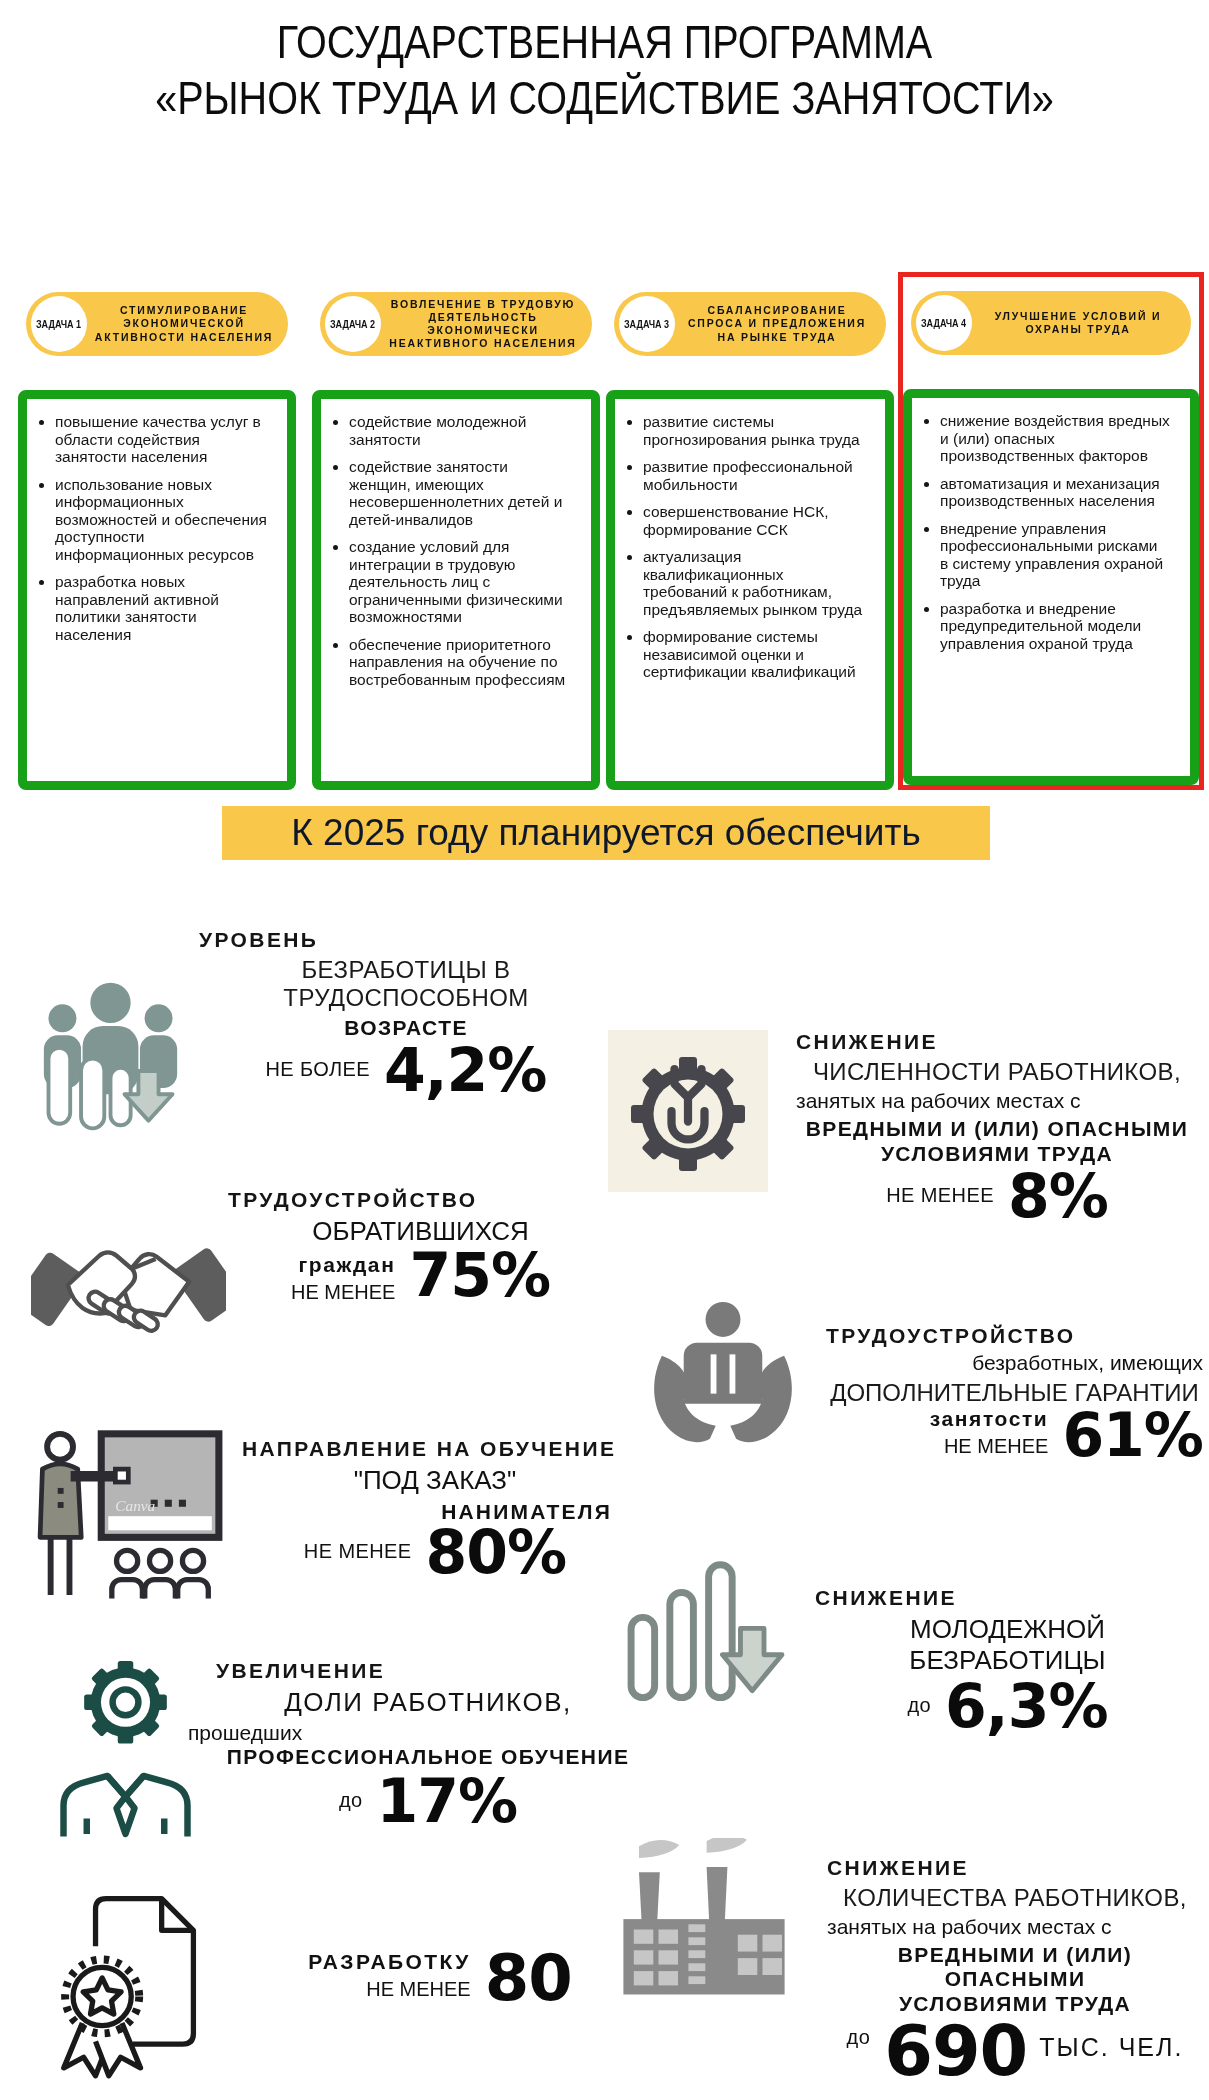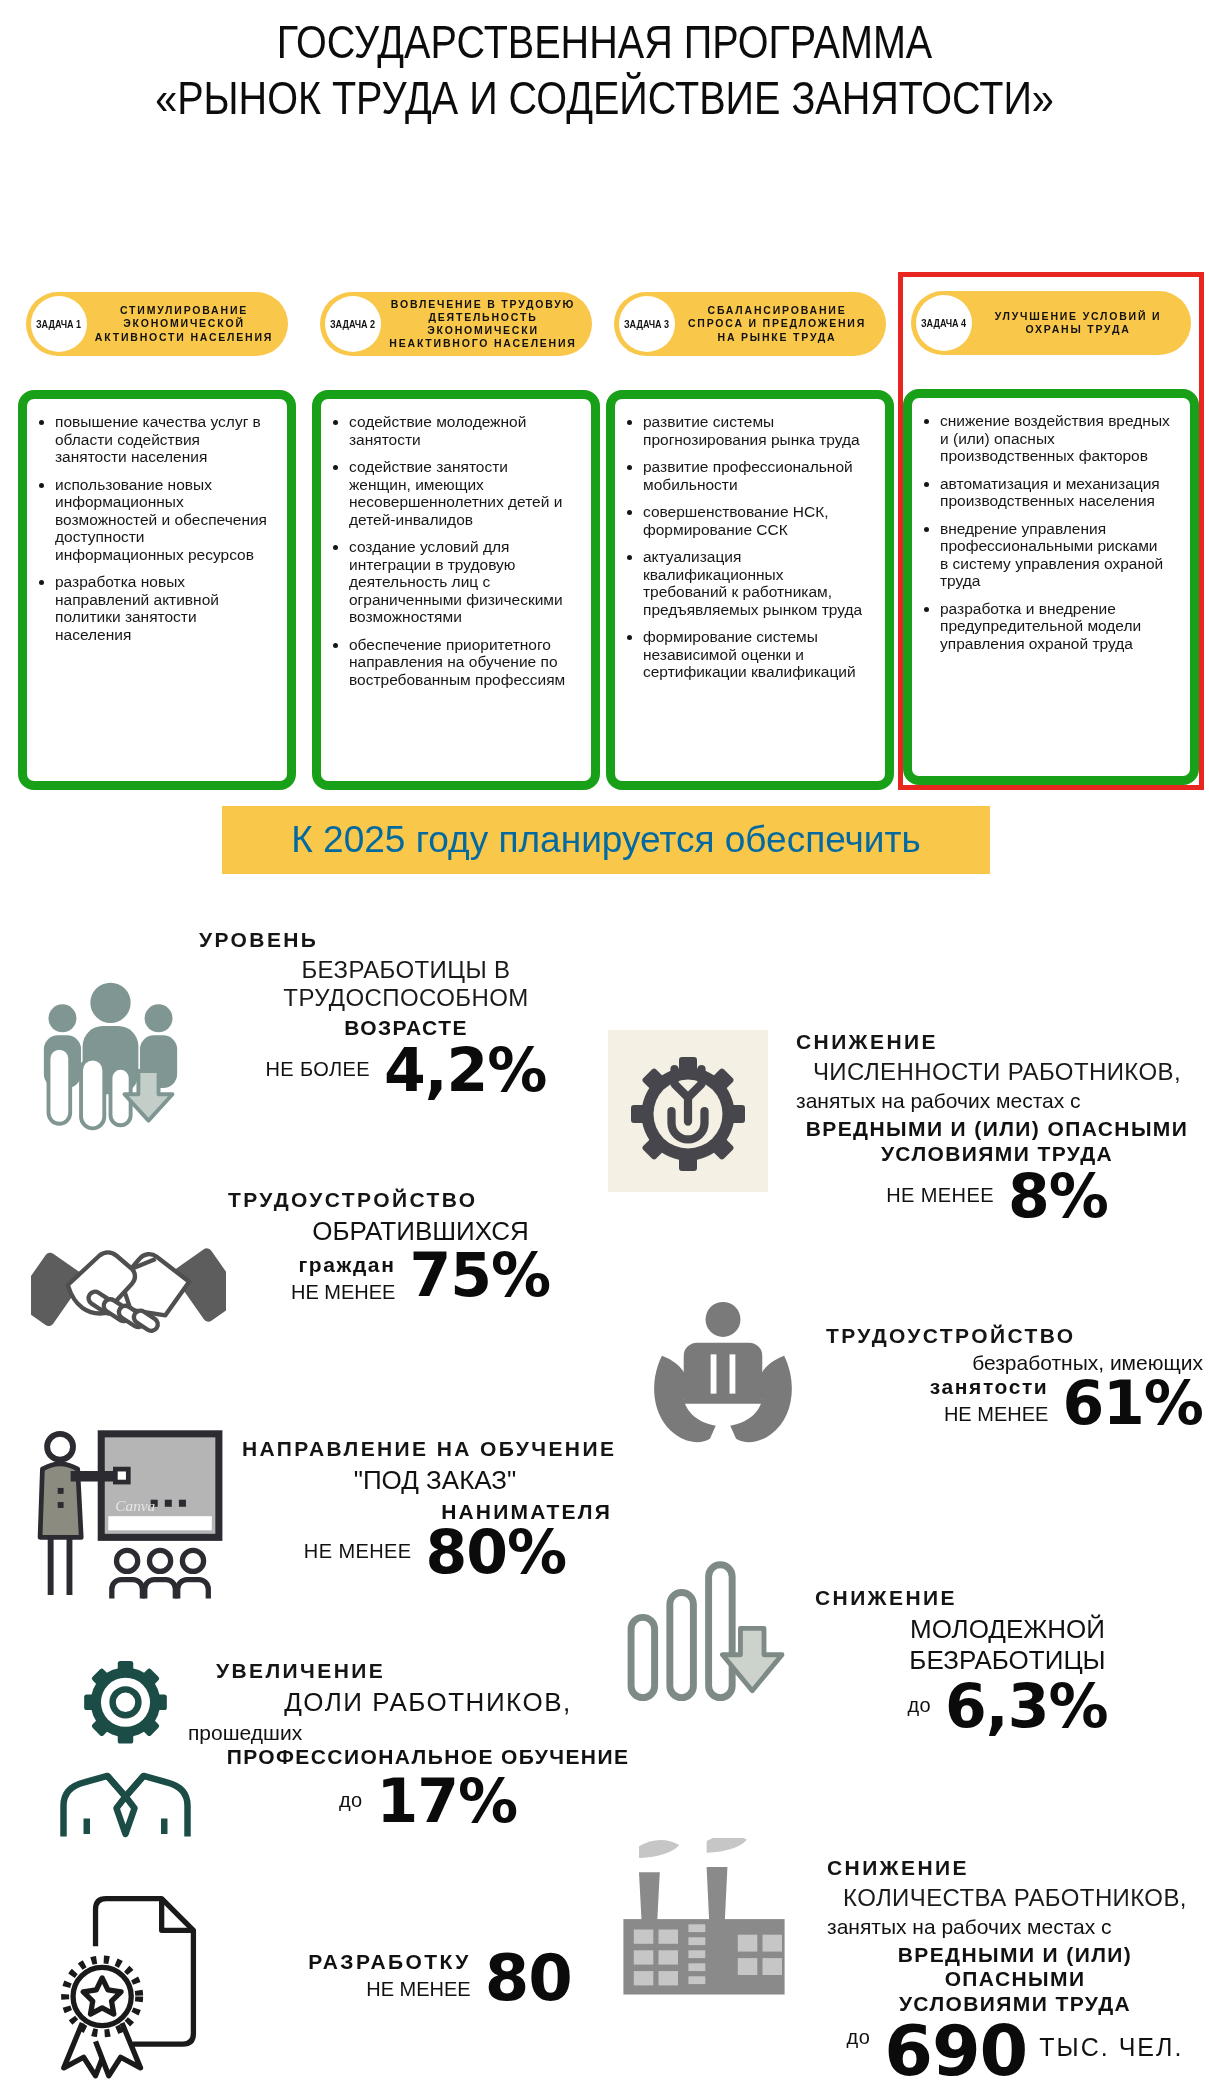--- a/index.html
+++ b/index.html
@@ -6,37 +6,37 @@
   body { margin:0; background:#fff; font-family:"Liberation Sans", sans-serif; color:#111; }
   .page { position:relative; width:1209px; height:2100px; margin:0 auto; background:#fff; overflow:hidden; }
 
   
   .title { position:absolute; top:14px; left:0; width:100%; text-align:center;
            font-size:46px; line-height:1.22; font-weight:500; color:#0c0c0c;
            transform:scaleX(0.86); transform-origin:50% 50%; letter-spacing:0; }
   .banner-main { position:absolute; left:18px; top:106px; width:1173px; height:88px;
            background:#F9C74A; display:flex; flex-direction:column; align-items:center; justify-content:center;
            text-align:center; font-size:41px; line-height:1.1; font-weight:500; color:#0c0c0c; }
-  .banner-2025 { position:absolute; left:222px; top:806px; width:768px; height:68px;
+  .banner-2025 { position:absolute; left:222px; top:806px; width:768px; height:54px;
            background:#F9C74A; display:flex; align-items:center; justify-content:center;
-           font-size:37px; font-weight:500; color:#0369a1; }
+           font-size:37px; font-weight:500; color:#0f172a; }
 
   
   .task-col { position:absolute; top:278px; height:512px; }
   .task-col.highlight { border:5px solid #E8261F; }
   .pill { position:absolute; top:14px; left:8px; right:8px; height:64px; background:#F9C74A;
           border-radius:34px; display:flex; align-items:center; justify-content:center;
           padding:2px 10px 2px 64px; }
   .pill-badge { position:absolute; left:5px; top:50%; transform:translateY(-50%);
           width:56px; height:56px; background:#fff; border-radius:50%;
           display:flex; align-items:center; justify-content:center; }
   .pill-badge span { font-size:11px; font-weight:700; white-space:nowrap; transform:scaleX(0.82); }
   .pill-label { font-size:10.5px; font-weight:700; letter-spacing:1.8px; text-align:center; line-height:1.25; }
   .box { position:absolute; left:0; right:0; top:112px; bottom:0; background:#fff;
-         border:9px solid #18A018; border-radius:16px; padding:14px 20px 6px 2px; }
+         border:9px solid #18A018; border-radius:8px; padding:14px 20px 6px 2px; }
   .box ul { margin:0; padding-left:26px; }
   .box li { font-size:15.5px; line-height:1.13; margin-bottom:10px; color:#161616; }
 
   
   .stat { position:absolute; display:flex; }
   .stat-icon { flex:0 0 auto; display:flex; justify-content:center; }
   .stat-text { flex:1 1 auto; }
   .t-head { font-weight:700; font-size:21px; letter-spacing:2.4px; text-align:left; color:#151515; }
   .t-24 { font-size:24px; text-align:center; letter-spacing:0.4px; margin-top:4px; color:#1a1a1a; }
   .t-26 { font-size:26px; text-align:center; margin-top:4px; }
@@ -241,20 +241,21 @@
             <path d="M13,38 C4,56 6,80 22,92 c8,6 18,7 24,3 l4,-9 c-12,-2 -20,-9 -22,-18 l3,-9 c0,-9 -7,-17 -18,-21 z"></path>
           </g>
         </g>
         <rect x="46.5" y="37" width="4" height="27" fill="#fff"></rect>
         <rect x="59.5" y="37" width="4" height="27" fill="#fff"></rect>
       </svg>
     </div>
     <div class="stat-text" style="margin-left:18px;">
       <div class="t-head left" style="margin-top:26px;">ТРУДОУСТРОЙСТВО</div>
       <div class="t-reg21 right">безработных, имеющих</div>
+      <div class="t-24" style="letter-spacing:0;">ДОПОЛНИТЕЛЬНЫЕ ГАРАНТИИ</div>
       <div class="num-row" style="justify-content:flex-end; margin-top:0;">
         <div class="value-stack" style="margin-top:0;">
           <div class="vs-b">занятости</div>
           <div class="vs-s">НЕ МЕНЕЕ</div>
         </div>
         <span class="value">61%</span>
       </div>
     </div>
   </div>
 

